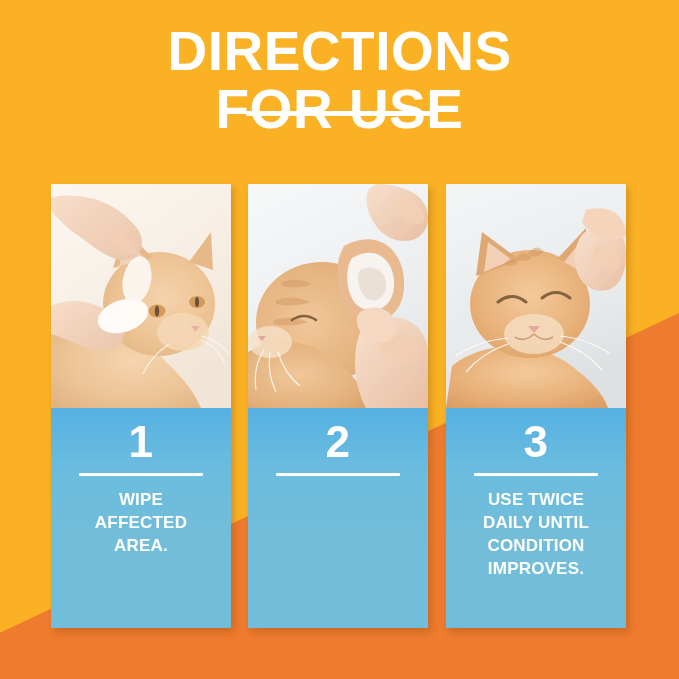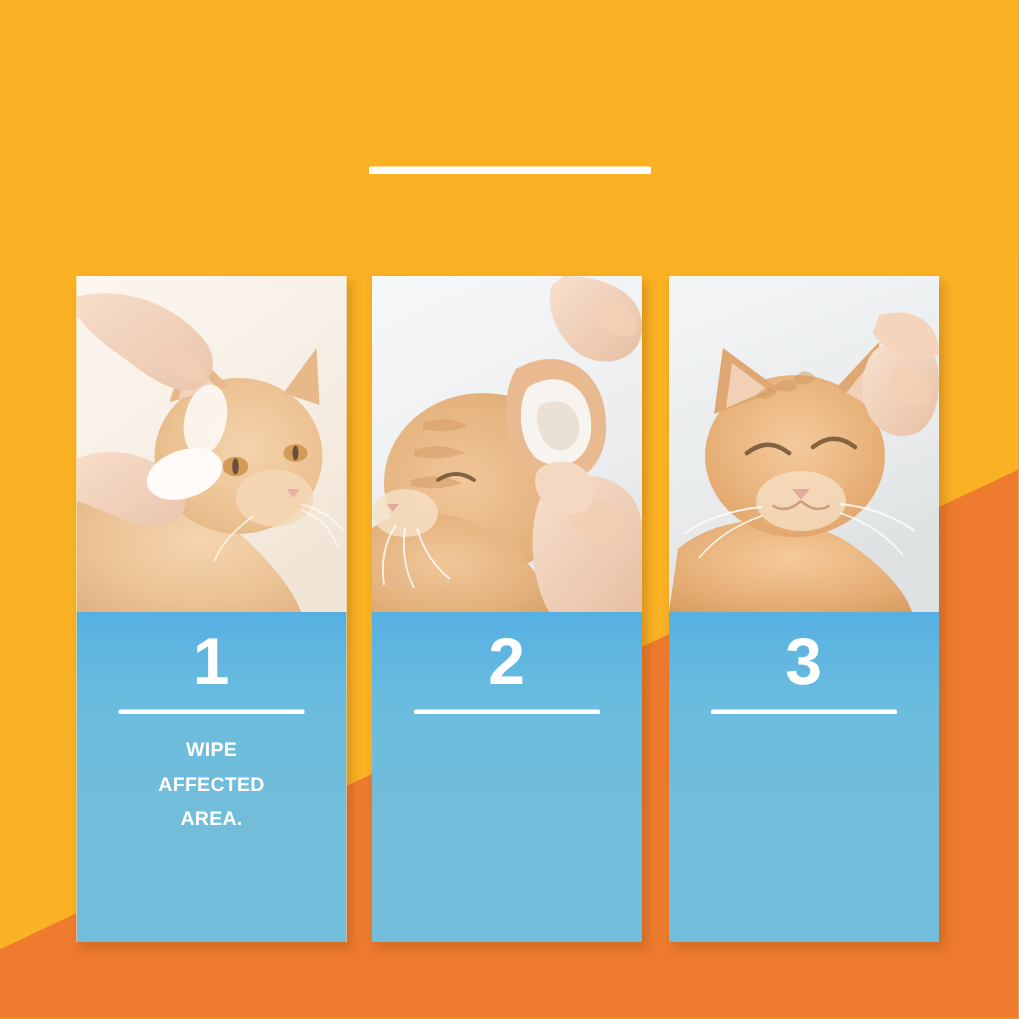--- a/index.html
+++ b/index.html
@@ -111,37 +111,41 @@
   .step-divider {
     width: 124px;
     height: 3px;
     background: #FFFFFF;
     margin: 5px auto 0 auto;
     border-radius: 1px;
   }
   .step-text {
     display: block;
     color: #FFFFFF;
-    font-size: 13px;
+    font-size: 17px;
     font-weight: bold;
     line-height: 23px;
     letter-spacing: 0.2px;
     margin-top: 12px;
     padding: 0 6px;
     text-transform: uppercase;
     white-space: pre-line;
   }
 </style>
 </head>
 <body>
 
 <div id="page">
 
   <div id="orange-wedge"></div>
 
+  <div id="header">
+    <span class="title-line">DIRECTIONS</span>
+    <span class="title-line">FOR USE</span>
+  </div>
   <div id="title-underline"></div>
 
   <div id="cards">
 
     <div class="card" id="card-0">
       <div class="card-photo">
         <svg viewBox="0 0 180 224" preserveAspectRatio="xMidYMid slice">
           <defs>
             <linearGradient id="bg1" x1="0" y1="0" x2="0.6" y2="1">
               <stop offset="0%" stop-color="#fbf7f2"></stop>
@@ -320,17 +324,21 @@
 
           <path d="M148 44 C 170 36, 180 50, 180 70 C 180 96, 168 110, 150 106 C 132 102, 124 78, 132 58 C 136 48, 142 46, 148 44 Z" fill="url(#skin3)"></path>
           <path d="M140 26 C 162 20, 180 30, 180 52 C 166 60, 144 52, 136 38 Z" fill="#f3d2b7"></path>
           <path d="M150 62 C 166 58, 176 68, 174 84 C 162 92, 148 82, 146 72 Z" fill="#f1cbae" opacity="0.8"></path>
           <rect x="0" y="0" width="180" height="224" fill="#ffffff" opacity="0.08"></rect>
         </svg>
       </div>
       <div class="card-body">
         <span class="step-number">3</span>
         <div class="step-divider"></div>
+        <span class="step-text">USE TWICE
+DAILY UNTIL
+CONDITION
+IMPROVES.</span>
       </div>
     </div>
 
   </div>
 </div>
 
 </body></html>

